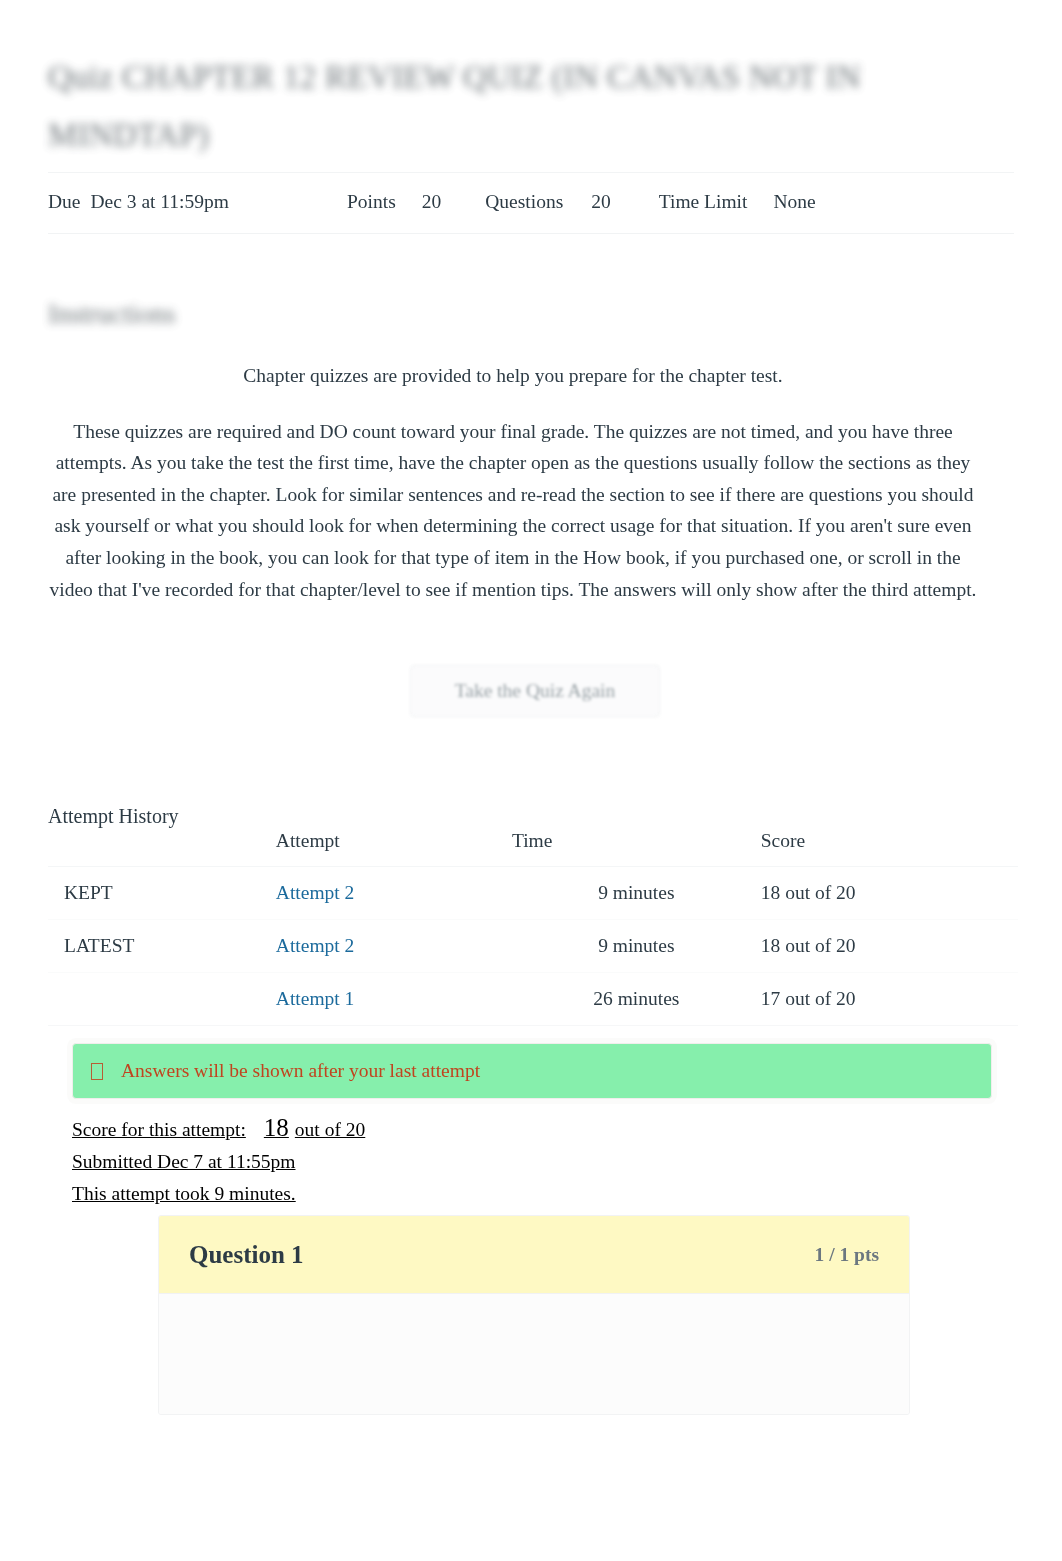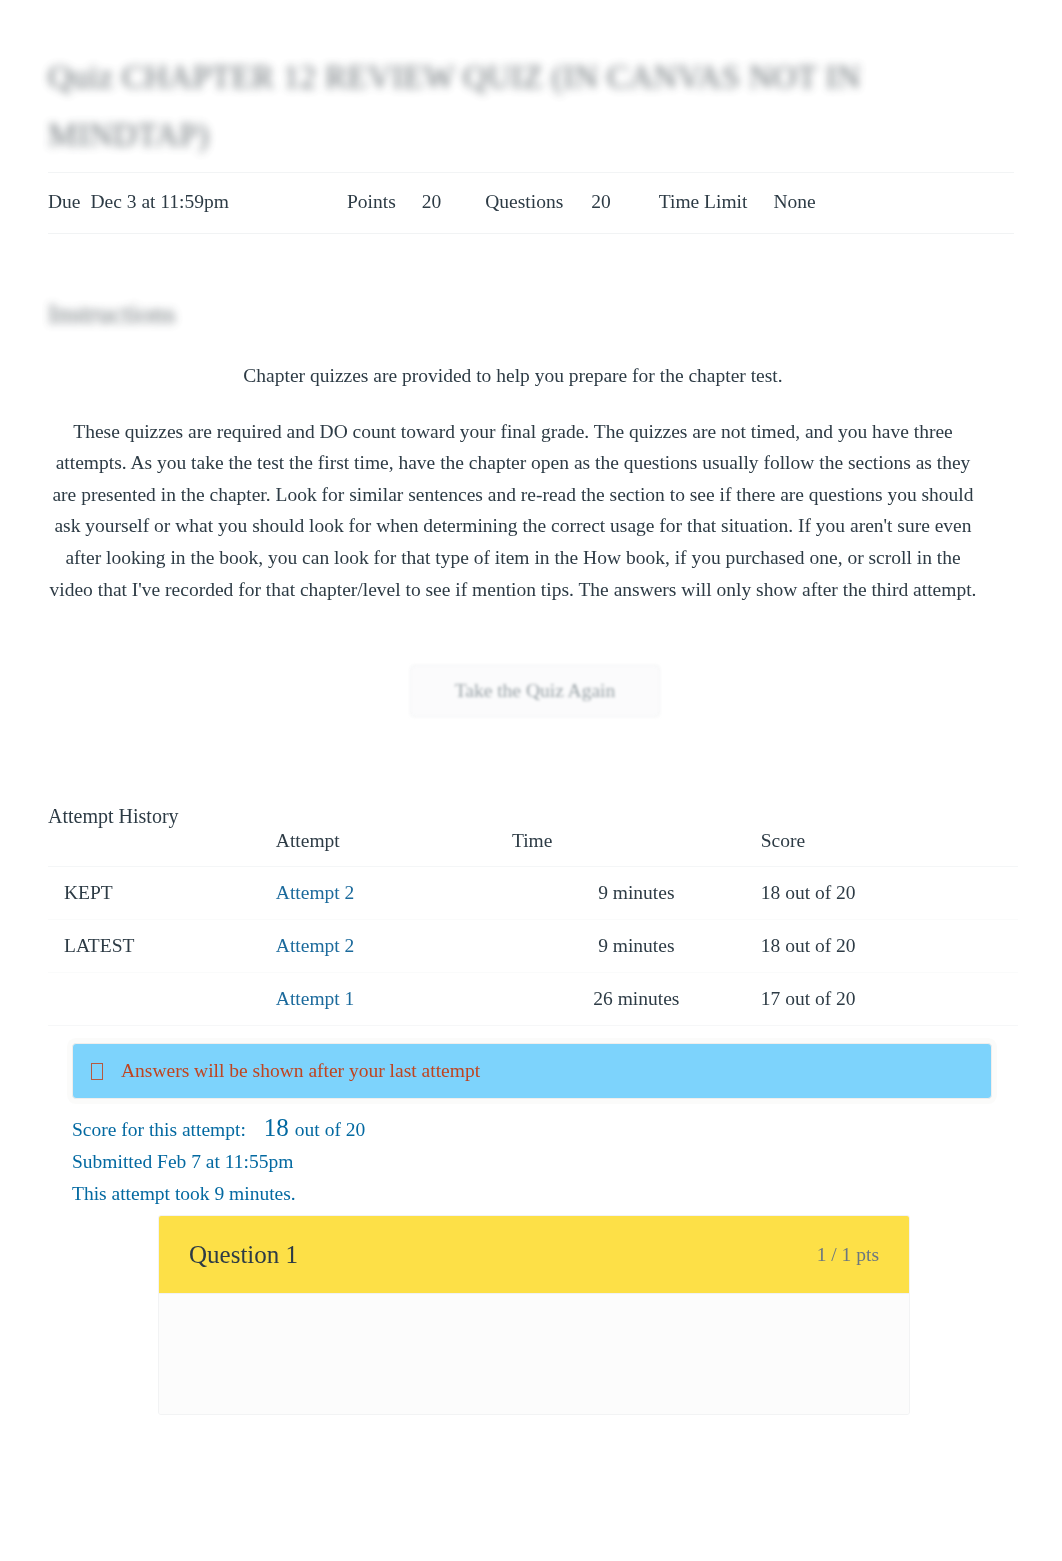--- a/index.html
+++ b/index.html
@@ -170,21 +170,21 @@
   .flag-label { color: #2d3b45; }
 
   
   .alert-box {
     position: absolute;
     left: 72px;
     top: 1043px;
     width: 920px;
     min-height: 56px;
     box-sizing: border-box;
-    background: #7dd3fc;
+    background: #86efac;
     border: 1px solid #f0eeec;
     border-radius: 4px;
     display: flex;
     align-items: center;
     padding: 0 18px;
     box-shadow: 0 0 0 5px rgba(250,249,248,0.7);
   }
   .alert-icon {
     display: inline-block;
     width: 12px;
@@ -203,50 +203,52 @@
   
   .score-summary {
     position: absolute;
     left: 72px;
     top: 1112px;
     width: 700px;
   }
   .score-line {
     font-size: 19.5px;
     line-height: 32px;
-    color: #0369a1;
+    color: #000000;
     white-space: nowrap;
+    text-decoration: underline;
   }
   .score-big {
     font-size: 25px;
     padding: 0 6px 0 18px;
     vertical-align: baseline;
   }
 
   
   .question-card {
     position: absolute;
     left: 158px;
     top: 1215px;
     width: 752px;
     background: #fdfdfd;
     border: 1px solid #f2f3f4;
     border-radius: 3px;
     box-sizing: border-box;
     overflow: hidden;
   }
   .question-header {
-    background: #fde047;
+    background: #fef9c3;
     border-bottom: 1px solid #f1f2f3;
     height: 78px;
     display: flex;
     align-items: center;
     justify-content: space-between;
     padding: 0 30px;
     box-sizing: border-box;
+    font-weight: bold;
   }
   .question-name {
     font-size: 25px;
     color: #2d3b45;
   }
   .question-points {
     font-size: 19.5px;
     color: #6b7780;
   }
   .question-body {
@@ -311,21 +313,21 @@
     </tbody>
   </table>
 
   <div class="alert-box">
     <span class="alert-icon"></span>
     <span class="alert-text">Answers will be shown after your last attempt</span>
   </div>
 
   <div class="score-summary">
     <div class="score-line"><span>Score for this attempt:</span><span class="score-big">18</span><span>out of 20</span></div>
-    <div class="score-line">Submitted Feb 7 at 11:55pm</div>
+    <div class="score-line">Submitted Dec 7 at 11:55pm</div>
     <div class="score-line">This attempt took 9 minutes.</div>
   </div>
 
   <div class="question-card">
     <div class="question-header">
       <span class="question-name">Question 1</span>
       <span class="question-points">1 / 1 pts</span>
     </div>
     <div class="question-body"></div>
   </div>

